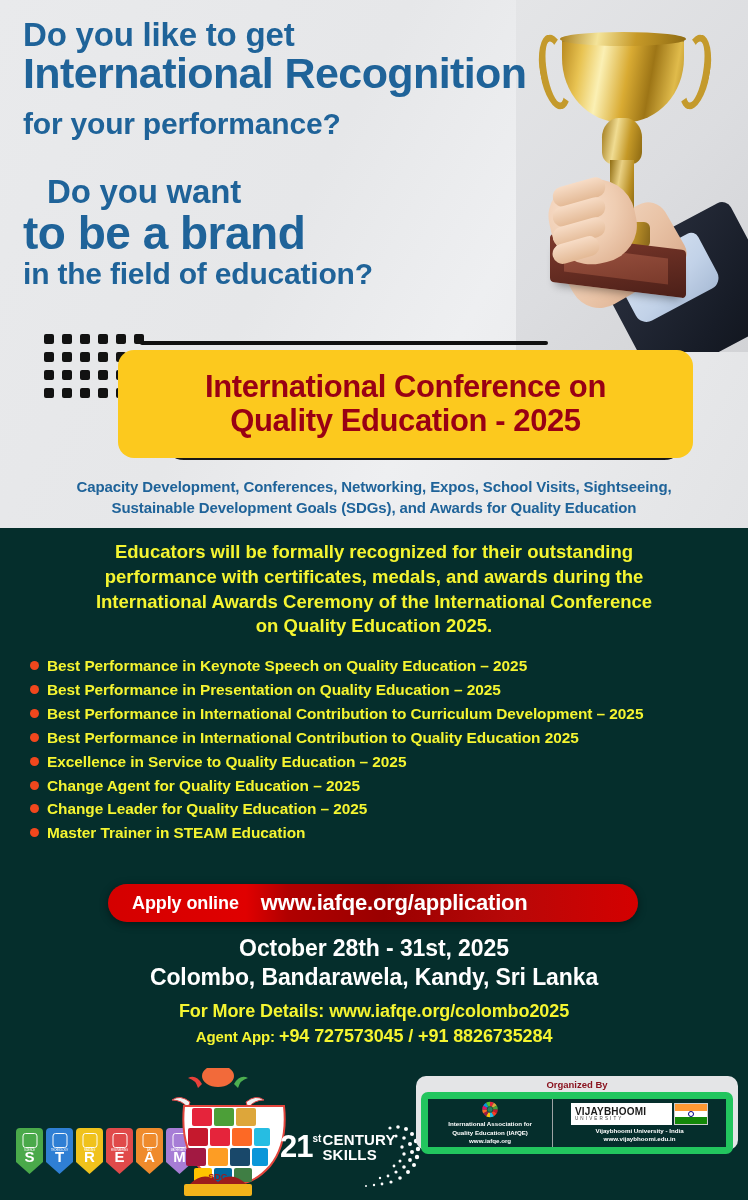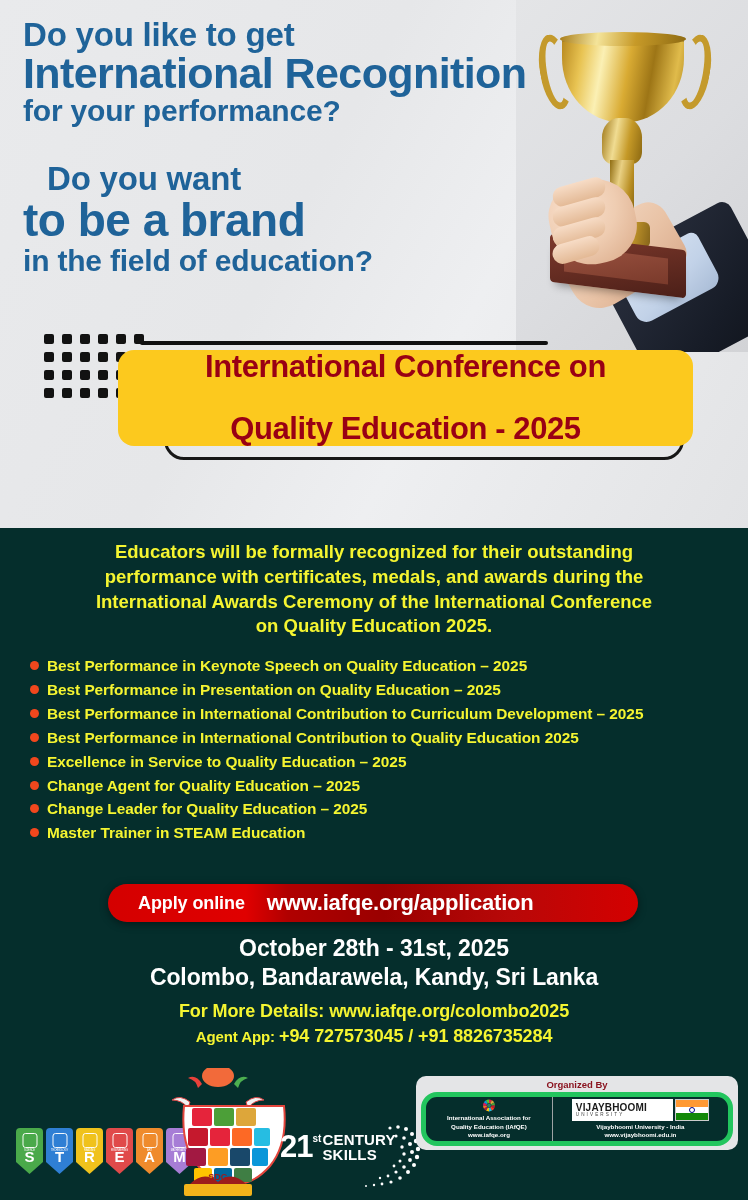--- a/index.html
+++ b/index.html
@@ -148,21 +148,21 @@
     position: absolute;
     left: 23px; top: 18px;
     width: 520px;
     color: #1f6399;
     font-weight: bold;
     line-height: 1.0;
     letter-spacing: -0.2px;
   }
   .hl-a { font-size: 33px; }
   .hl-b { font-size: 43px; margin-top: 1px; letter-spacing: -0.6px; }
-  .hl-c { font-size: 30px; margin-top: 1px; }
+  .hl-c { font-size: 30px; margin-top: 14px; }
   .hl-gap { height: 36px; }
   .hl-d { font-size: 33px; margin-left: 24px; }
   .hl-e { font-size: 46px; margin-top: 2px; letter-spacing: -0.5px; }
   .hl-f { font-size: 30px; margin-top: 3px; }
 
   
   .dot-grid {
     position: absolute;
     left: 44px; top: 334px;
     display: grid;
@@ -190,28 +190,28 @@
     position: absolute;
     left: 164px; top: 360px;
     width: 520px; height: 100px;
     border: 3px solid #171717;
     border-radius: 20px;
     z-index: 2;
   }
   .banner {
     position: absolute;
     left: 118px; top: 350px;
-    width: 575px; height: 96px;
+    width: 575px; height: 108px;
     background: #fcc91e;
     border-radius: 16px;
     z-index: 4;
     display: flex;
     flex-direction: column;
     align-items: center;
-    justify-content: space-between;
+    justify-content: center;
   }
   .banner-l1, .banner-l2 {
     color: #990014;
     font-weight: bold;
     font-size: 31px;
     letter-spacing: -0.4px;
     line-height: 1.1;
     text-align: center;
   }
 
@@ -283,21 +283,21 @@
                 #9a0000 52%, #b80808 76%, #d40000 100%);
     border-radius: 19px;
     display: flex;
     align-items: center;
     box-shadow: 0 2px 8px rgba(0,0,0,.45);
   }
   .apply-label {
     color: #ffffff;
     font-weight: bold;
     font-size: 18px;
-    margin-left: 30px;
+    margin-left: 24px;
     letter-spacing: -0.1px;
   }
   .apply-url {
     color: #ffffff;
     font-weight: bold;
     font-size: 22px;
     margin-left: 22px;
     letter-spacing: -0.2px;
   }
 
@@ -400,24 +400,24 @@
   }
   .org-title {
     text-align: center;
     color: #8a1420;
     font-weight: bold;
     font-size: 9.5px;
     line-height: 1.5;
   }
   .org-inner {
     display: flex;
-    height: 54px;
+    height: 62px;
     background: #052e2c;
-    border-radius: 16px;
-    border: 5px solid #22c55e;
+    border-radius: 7px;
+    border: 7px solid #22c55e;
     overflow: hidden;
   }
   .org-cell {
     flex: 1;
     display: flex;
     flex-direction: column;
     align-items: center;
     justify-content: center;
     padding: 2px 2px;
   }
@@ -524,20 +524,24 @@
         <i></i>
     </div>
     <div class="black-rule"></div>
 
     <div class="banner-frame"></div>
     <div class="banner">
       <div class="banner-l1">International Conference on</div>
       <div class="banner-l2">Quality Education - 2025</div>
     </div>
 
+    <div class="subtitle">
+      <div>Capacity Development, Conferences, Networking, Expos, School Visits, Sightseeing,</div>
+      <div>Sustainable Development Goals (SDGs), and Awards for Quality Education</div>
+    </div>
   </div>
 
   <div class="dark-section">
 
     <div class="intro">
       <div>Educators will be formally recognized for their outstanding</div>
       <div>performance with certificates, medals, and awards during the</div>
       <div>International Awards Ceremony of the International Conference</div>
       <div>on Quality Education 2025.</div>
     </div>

